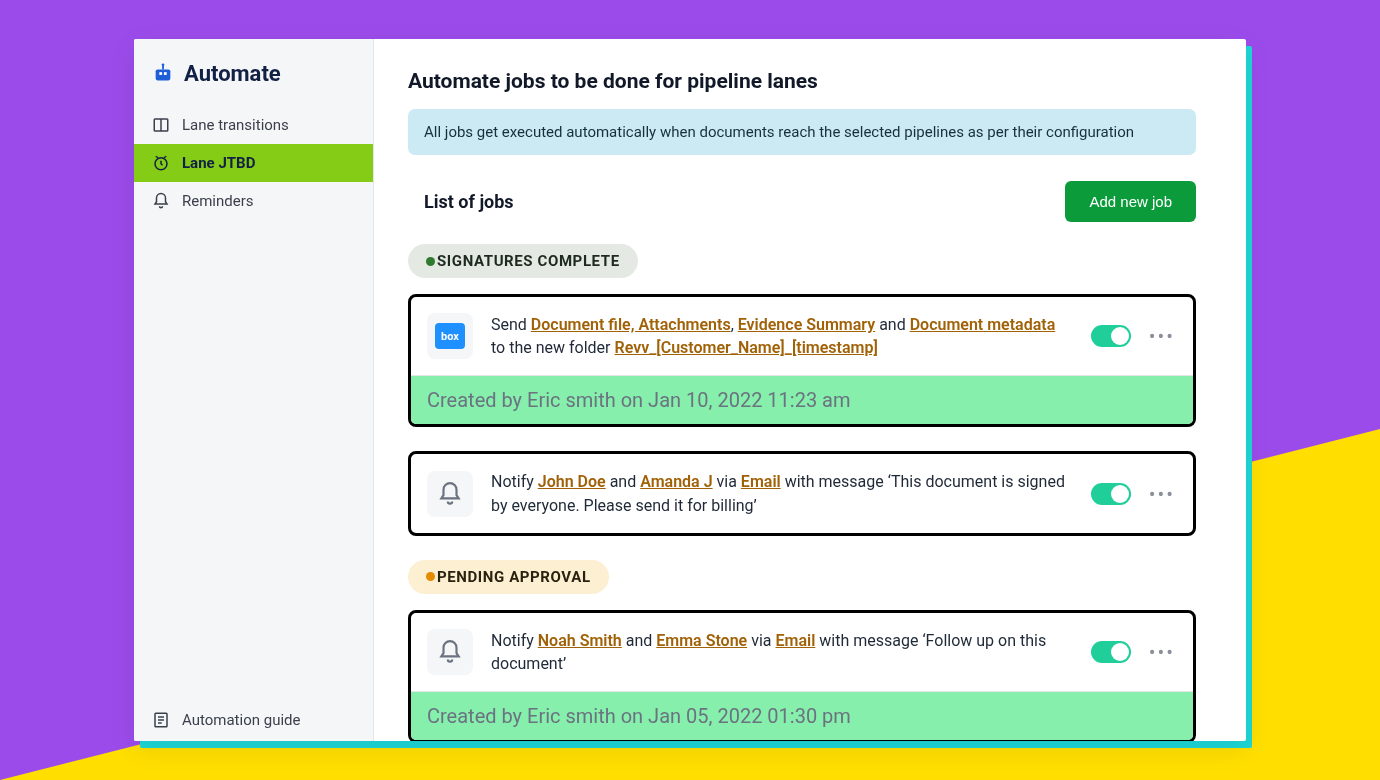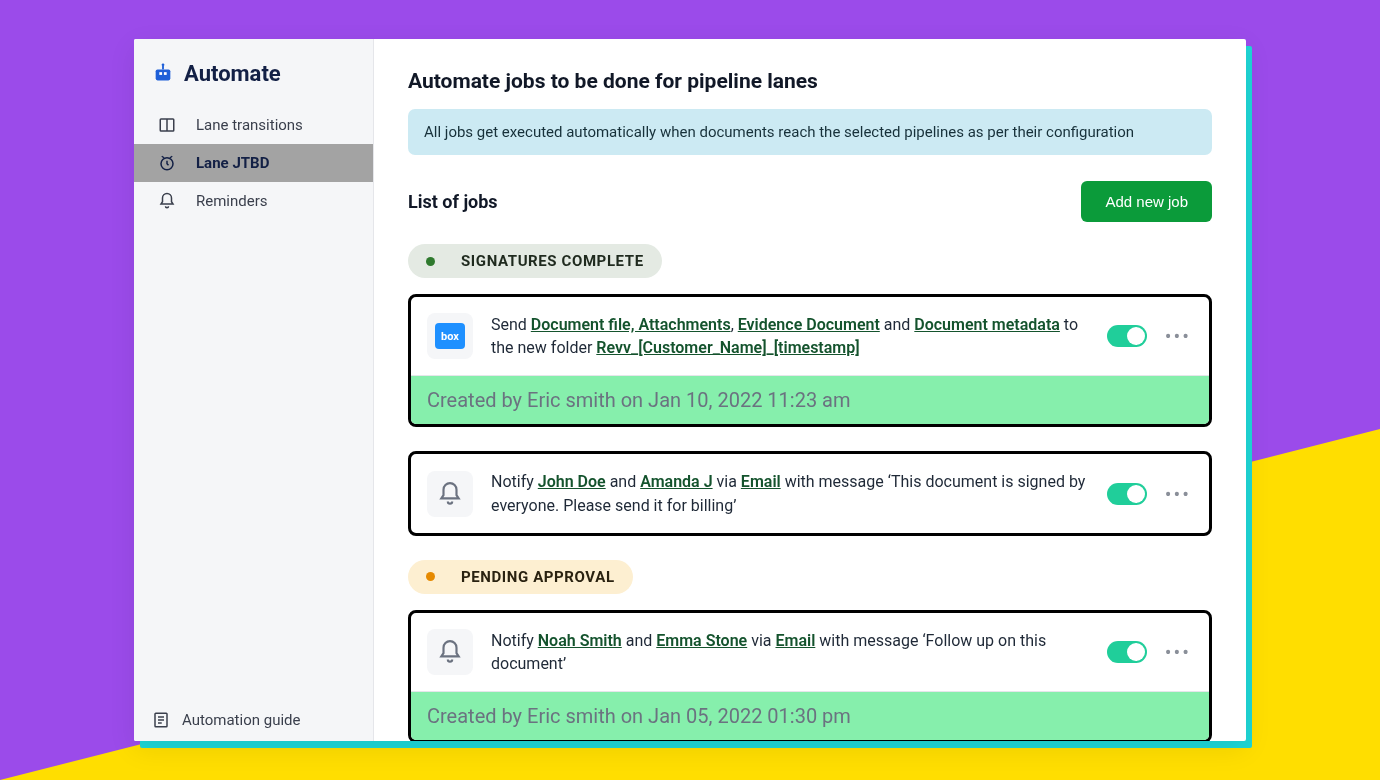--- a/index.html
+++ b/index.html
@@ -27,43 +27,43 @@
       width: 240px; background: #F5F6F8; display: flex; flex-direction: column;
       border-right: 1px solid #E5E6EA;
     }
     .brand {
       display: flex; align-items: center; gap: 10px; padding: 22px 18px 16px 18px;
       color: #132045; font-weight: 700; font-size: 22px;
     }
     .brand svg { flex: 0 0 auto; }
     .nav { padding-top: 4px; }
     .nav-item {
-      display: flex; align-items: center; gap: 20px; padding: 10px 24px;
+      display: flex; align-items: center; gap: 12px; padding: 10px 18px;
       color: #3A3F4C; font-size: 15px; cursor: pointer;
     }
-    .nav-item.active { background: #a3a3a3; font-weight: 700; color: #132045; }
+    .nav-item.active { background: #84cc16; font-weight: 700; color: #132045; }
     .nav-item svg { flex: 0 0 auto; }
     .sidebar-foot {
       margin-top: auto; padding: 12px 18px; display: flex; gap: 12px;
       color: #3A3F4C; font-size: 15px; cursor: pointer;
     }
-    .main { flex: 1; padding: 30px 34px 30px 34px; overflow-y: auto; }
+    .main { flex: 1; padding: 30px 50px 30px 34px; overflow-y: auto; }
     .page-title { font-size: 21px; font-weight: 700; color: #111827; margin-bottom: 16px; }
     .info-banner {
       background: #CCEAF3; color: #17313A; padding: 14px 16px; border-radius: 7px;
       font-size: 15px; margin-bottom: 26px;
     }
-    .list-header { display: flex; justify-content: space-between; align-items: center; margin-bottom: 22px; }
+    .list-header { display: flex; justify-content: space-between; align-items: center; margin-bottom: 22px; margin-left: 16px; }
     .list-title { font-size: 18px; font-weight: 700; color: #111827; }
     .btn-primary {
       background: #0B9B3A; color: #fff; border: none; padding: 12px 24px; border-radius: 6px;
       font-size: 15px; font-weight: 500; cursor: pointer;
     }
     .lane-pill {
-      display: inline-flex; align-items: center; gap: 26px; padding: 8px 18px; border-radius: 999px;
+      display: inline-flex; align-items: center; gap: 2px; padding: 8px 18px; border-radius: 999px;
       font-weight: 700; letter-spacing: .04em; font-size: 15px; margin-bottom: 16px;
     }
     .lane-pill .dot { width: 9px; height: 9px; border-radius: 50%; }
     .lane-pill.green { background: #E4EAE3; color: #1F2A1E; }
     .lane-pill.green .dot { background: #2F7A2E; }
     .lane-pill.orange { background: #FDEFD1; color: #2A2210; }
     .lane-pill.orange .dot { background: #E68A00; }
     .job-card {
       border: 3px solid #000000; border-radius: 8px; margin-bottom: 24px; overflow: hidden;
     }
@@ -71,21 +71,21 @@
     .job-icon {
       width: 46px; height: 46px; border-radius: 8px; background: #F5F6F8; display: flex; align-items: center; justify-content: center;
       flex: 0 0 auto;
     }
     .job-icon.box { background: #F5F6F8; }
     .job-icon.box .inner {
       width: 30px; height: 26px; background: #1E90FF; border-radius: 4px; color: #fff; font-size: 11px; font-weight: 700;
       display: flex; align-items: center; justify-content: center;
     }
     .job-desc { flex: 1; color: #1F2937; font-size: 16px; line-height: 1.45; }
-    .job-desc .u { text-decoration: underline; color: #14532d; font-weight: 600; }
+    .job-desc .u { text-decoration: underline; color: #a16207; font-weight: 600; }
     .job-controls { display: flex; align-items: center; gap: 18px; }
     .toggle {
       width: 40px; height: 22px; background: #20CE9A; border-radius: 999px; position: relative; cursor: pointer;
     }
     .toggle::after {
       content: ""; position: absolute; top: 2px; right: 2px; width: 18px; height: 18px; background: #fff; border-radius: 50%;
     }
     .dots { color: #8A8F99; cursor: pointer; font-size: 20px; letter-spacing: 2px; line-height: 1; }
     .job-meta {
       background: #86efac; padding: 12px 16px; color: #6B7280; font-size: 20px;
@@ -153,21 +153,21 @@
       <button class="btn-primary">Add new job</button>
     </div>
     <div id="lanes"><div class="lane-pill green">
           <span class="dot"></span>
           <span>SIGNATURES COMPLETE</span>
         </div><div class="job-card">
           <div class="job-body">
             <div class="job-icon box">
               <div class="inner">box</div>
             </div>
-            <div class="job-desc"><span>Send </span><span class="u">Document file, Attachments</span><span>, </span><span class="u">Evidence Document</span><span> and </span><span class="u">Document metadata</span><span> to the new folder </span><span class="u">Revv_[Customer_Name]_[timestamp]</span></div>
+            <div class="job-desc"><span>Send </span><span class="u">Document file, Attachments</span><span>, </span><span class="u">Evidence Summary</span><span> and </span><span class="u">Document metadata</span><span> to the new folder </span><span class="u">Revv_[Customer_Name]_[timestamp]</span></div>
             <div class="job-controls">
               <div class="toggle"></div>
               <div class="dots">•••</div>
             </div>
           </div>
           <div class="job-meta">Created by Eric smith on Jan 10, 2022 11:23 am</div>
         </div><div class="job-card">
           <div class="job-body">
             <div class="job-icon ">
               <svg width="26" height="26" viewBox="0 0 24 24" fill="none" stroke="#6B7280" stroke-width="2">

